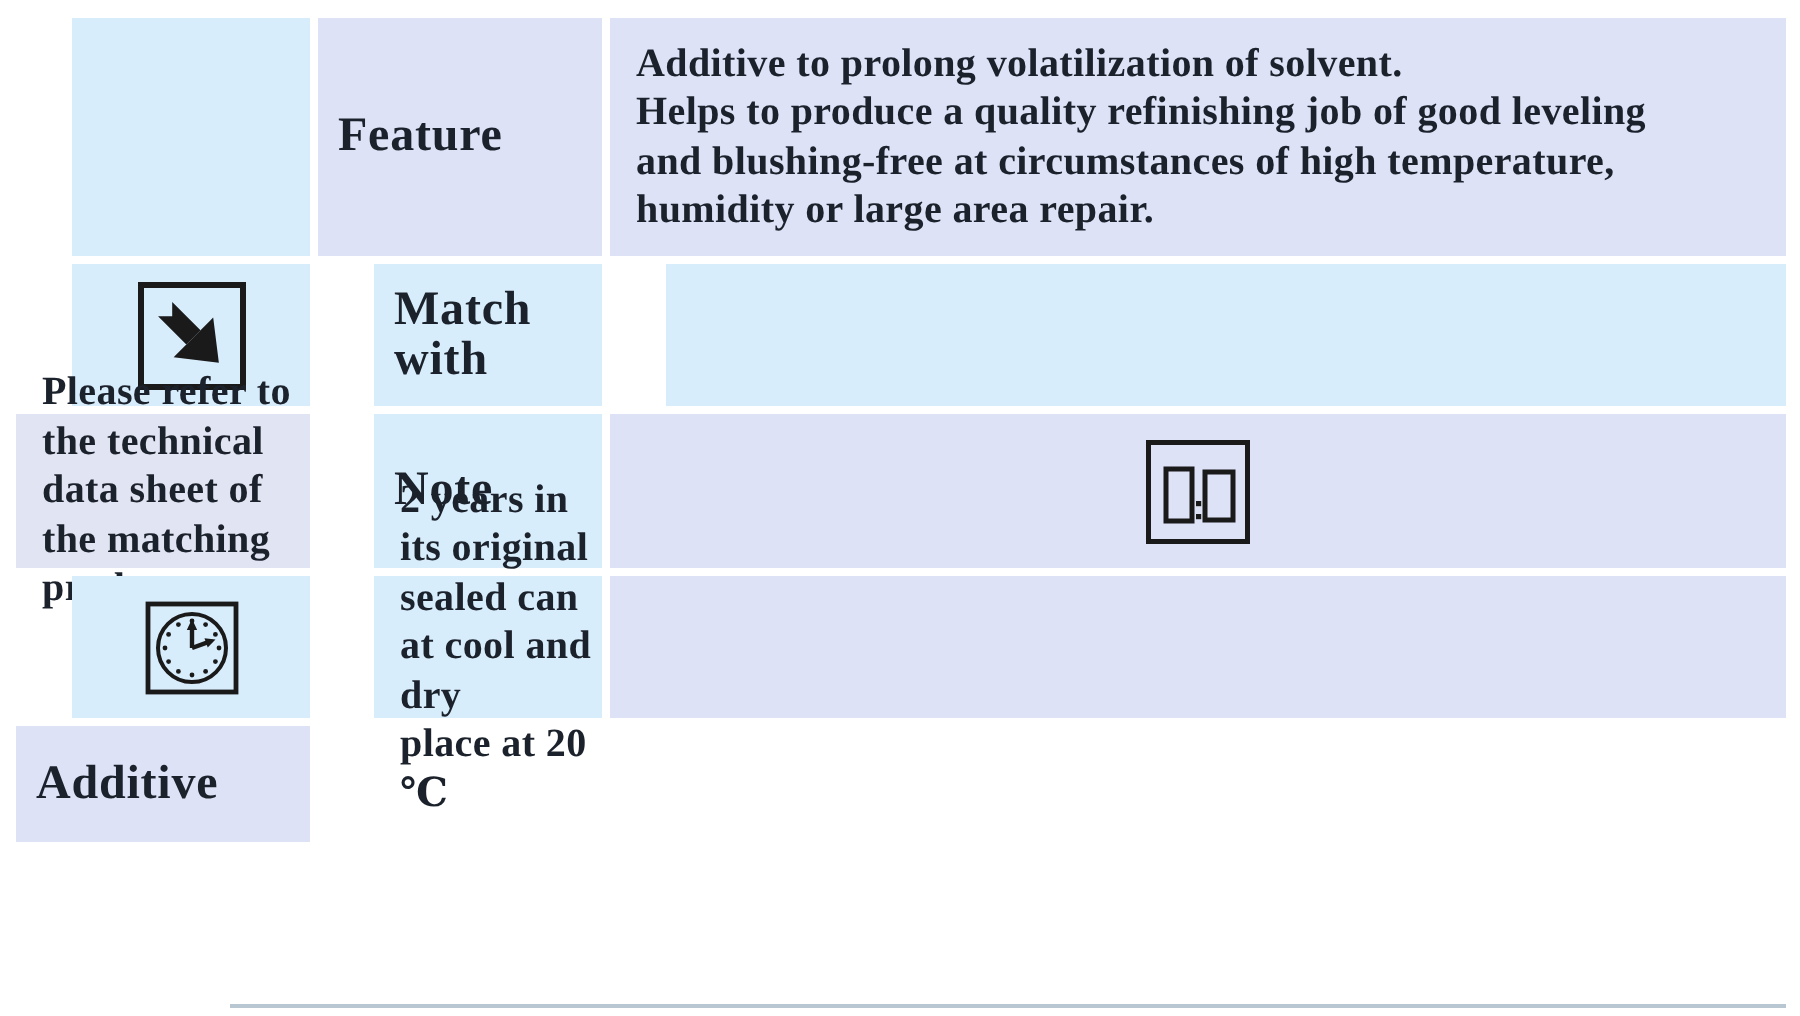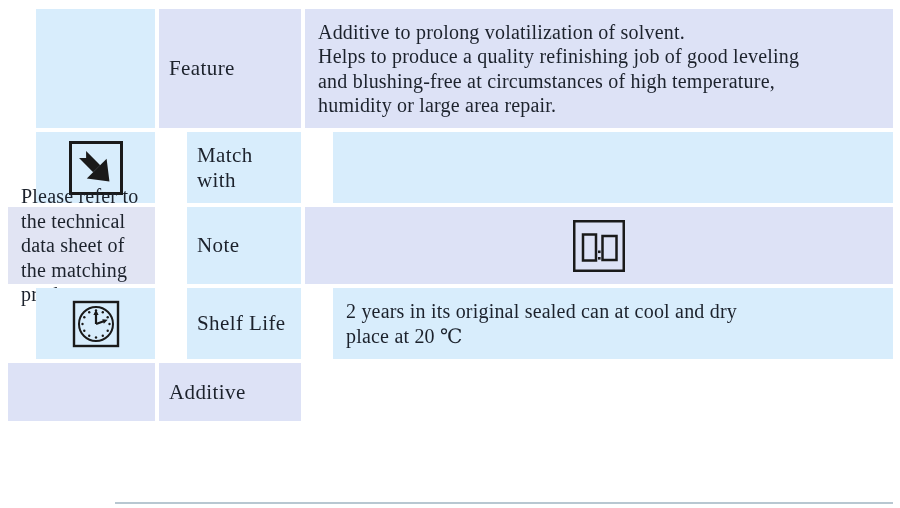--- a/index.html
+++ b/index.html
@@ -15,26 +15,26 @@
     grid-template-rows:119px 71px 77px 71px 58px 74px;
     gap:4px;
     background:#ffffff;
   }
   .cell { display:flex; align-items:center; }
   .bg-blue { background:#d8edfc;margin-left:28px; }
   .bg-lav { background:#dde2f6; }
   .bg-lavlight { background:#e1e4f3; }
   .icon-cell { justify-content:center; }
   .label-cell {
-    padding-left:10px; font-size:21px; line-height:25px;
-    white-space:pre-wrap; letter-spacing:0.4px;
+    padding-left:10px; font-size:24px; line-height:25px;
+    white-space:pre-wrap; letter-spacing:0.4px;font-weight:bold;
   }
   .content-cell {
     padding-left:13px; padding-right:4px; font-size:20px;
-    line-height:24.5px; white-space:pre-wrap; letter-spacing:0.2px;
+    line-height:24.5px; white-space:pre-wrap; letter-spacing:0.2px;font-weight:bold;
   }
   .bottom-line {
     position:absolute; left:115px; top:502px; width:778px; height:2px;
     background:#b8c7d1;
   }
   svg { display:block; }
 </style>
 </head>
 <body>
 
@@ -100,21 +100,20 @@
           <line x1="25" y1="25" x2="25" y2="14.5"></line>
           <polygon points="25,10.5 22.4,16 27.6,16" stroke-width="0"></polygon>
           <g transform="rotate(70 25 25)">
             <line x1="25" y1="25" x2="25" y2="16"></line>
             <polygon points="25,12.5 22.6,17.5 27.4,17.5" stroke-width="0"></polygon>
           </g>
         </g>
       </svg>
     </span>
   </div>
-  <div class="cell label-cell bg-blue">Shelf Life</div>
   <div class="cell content-cell bg-blue">2 years in its original sealed can at cool and dry
 place at 20 ℃</div>
 
   <div class="cell icon-cell bg-lav"></div>
   <div class="cell label-cell bg-lav">Additive</div>
 
 </div>
 
 <div class="bottom-line"></div>
 

